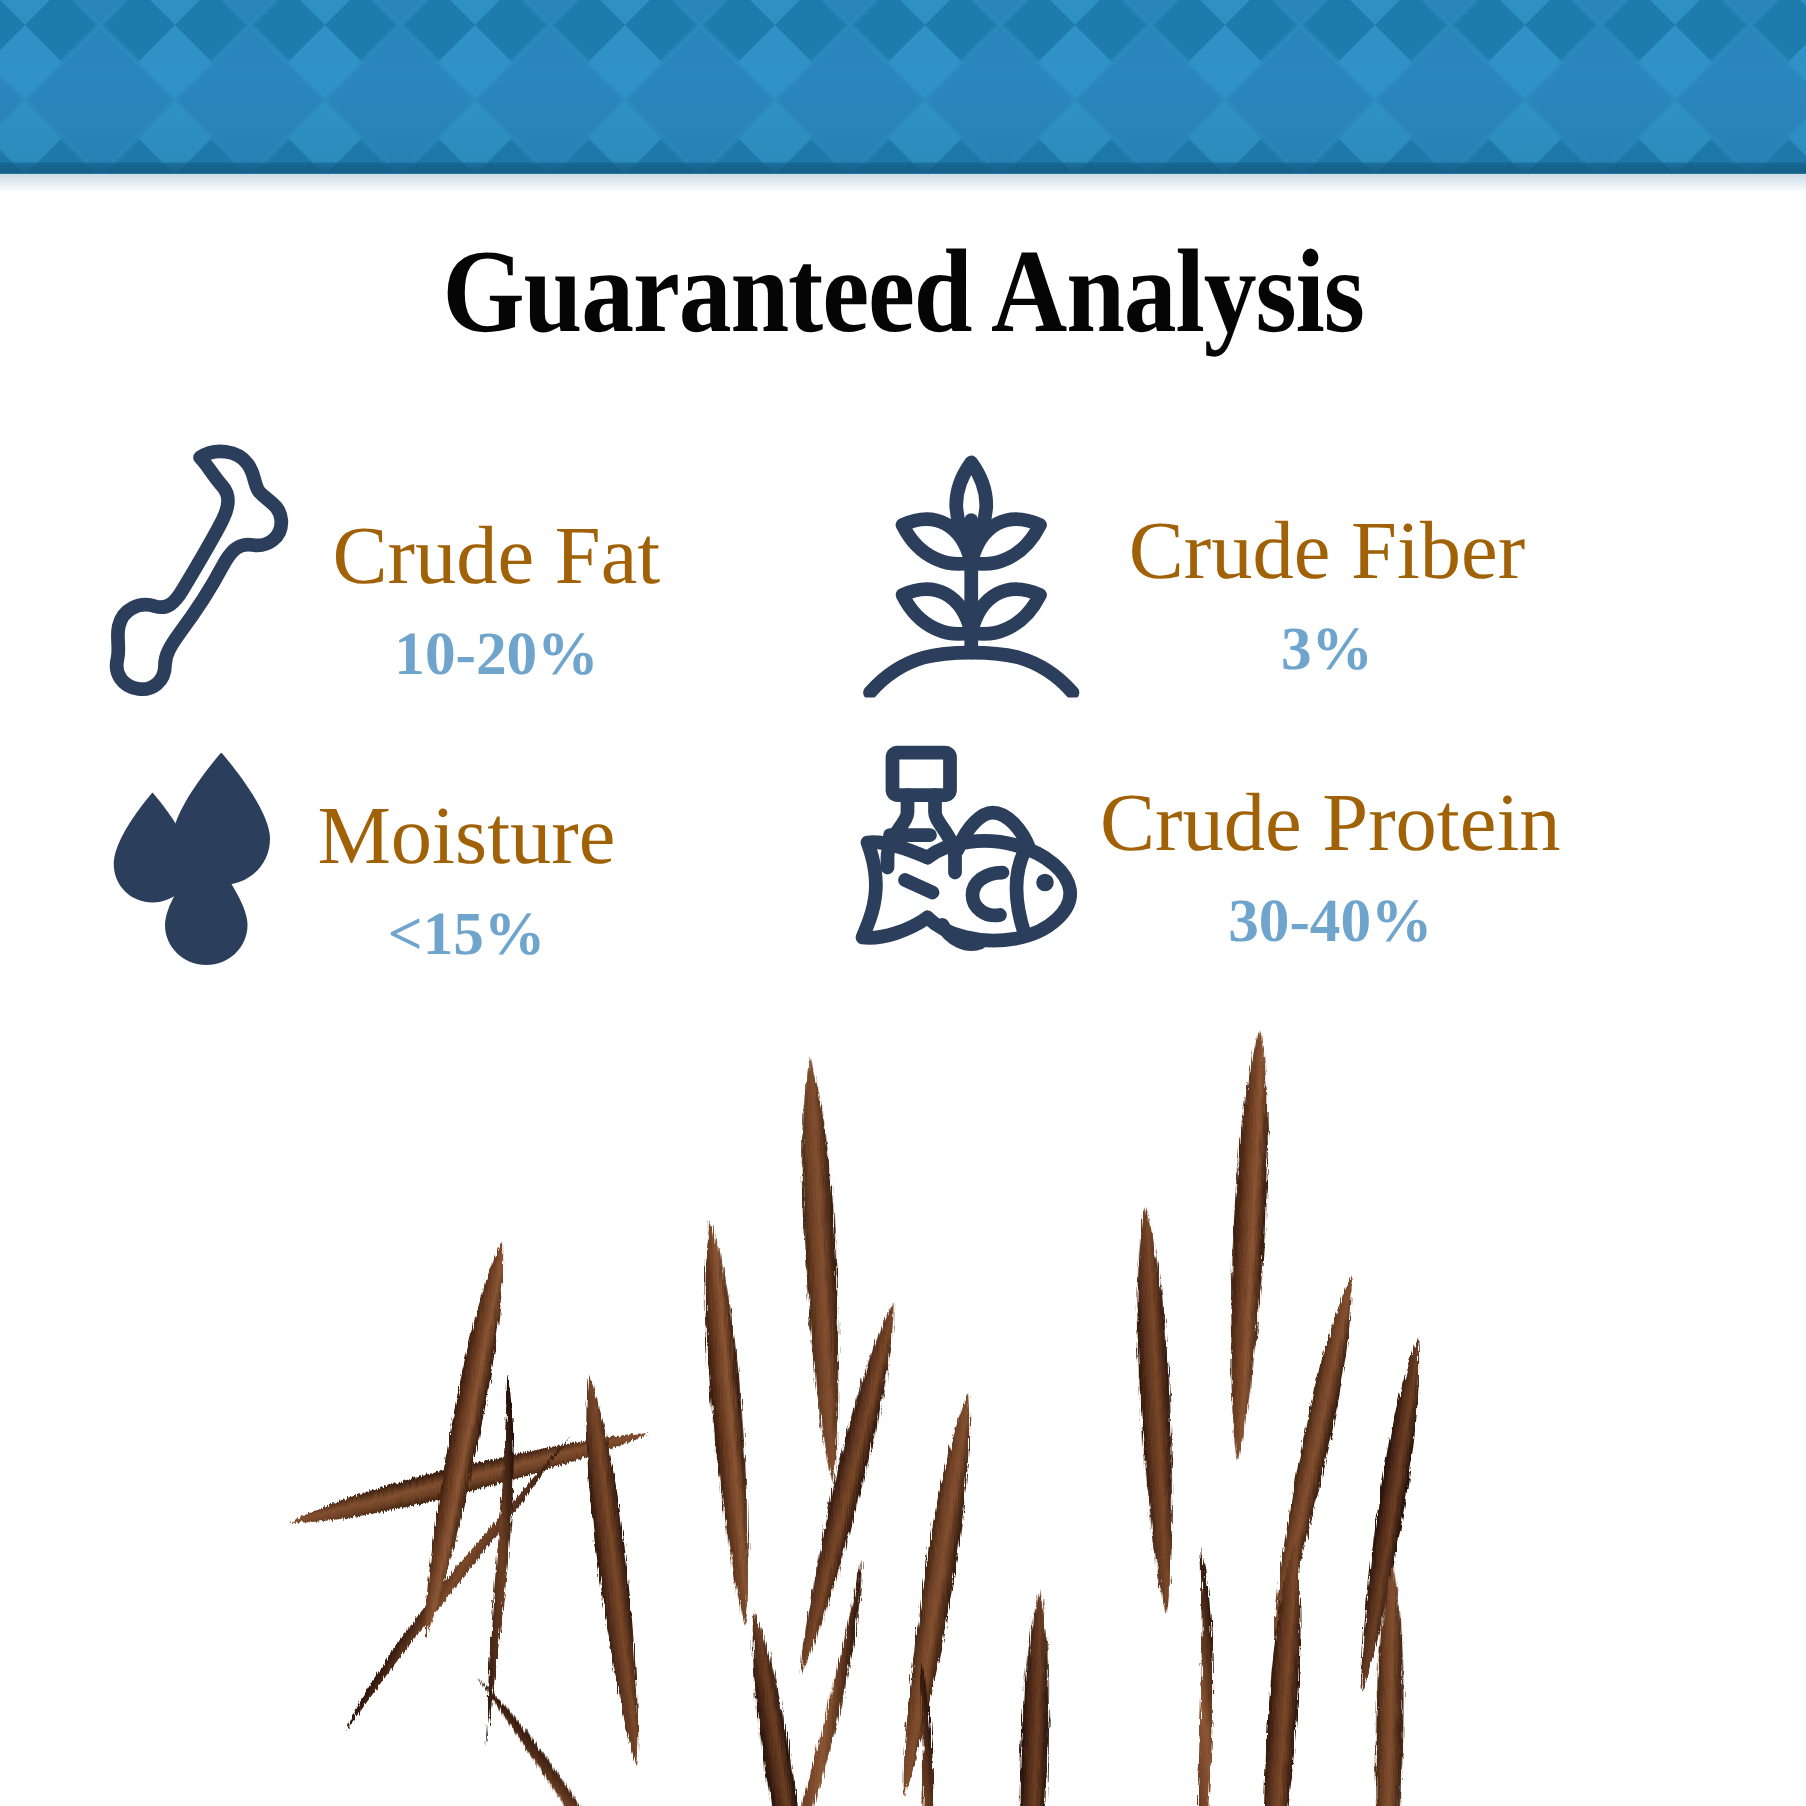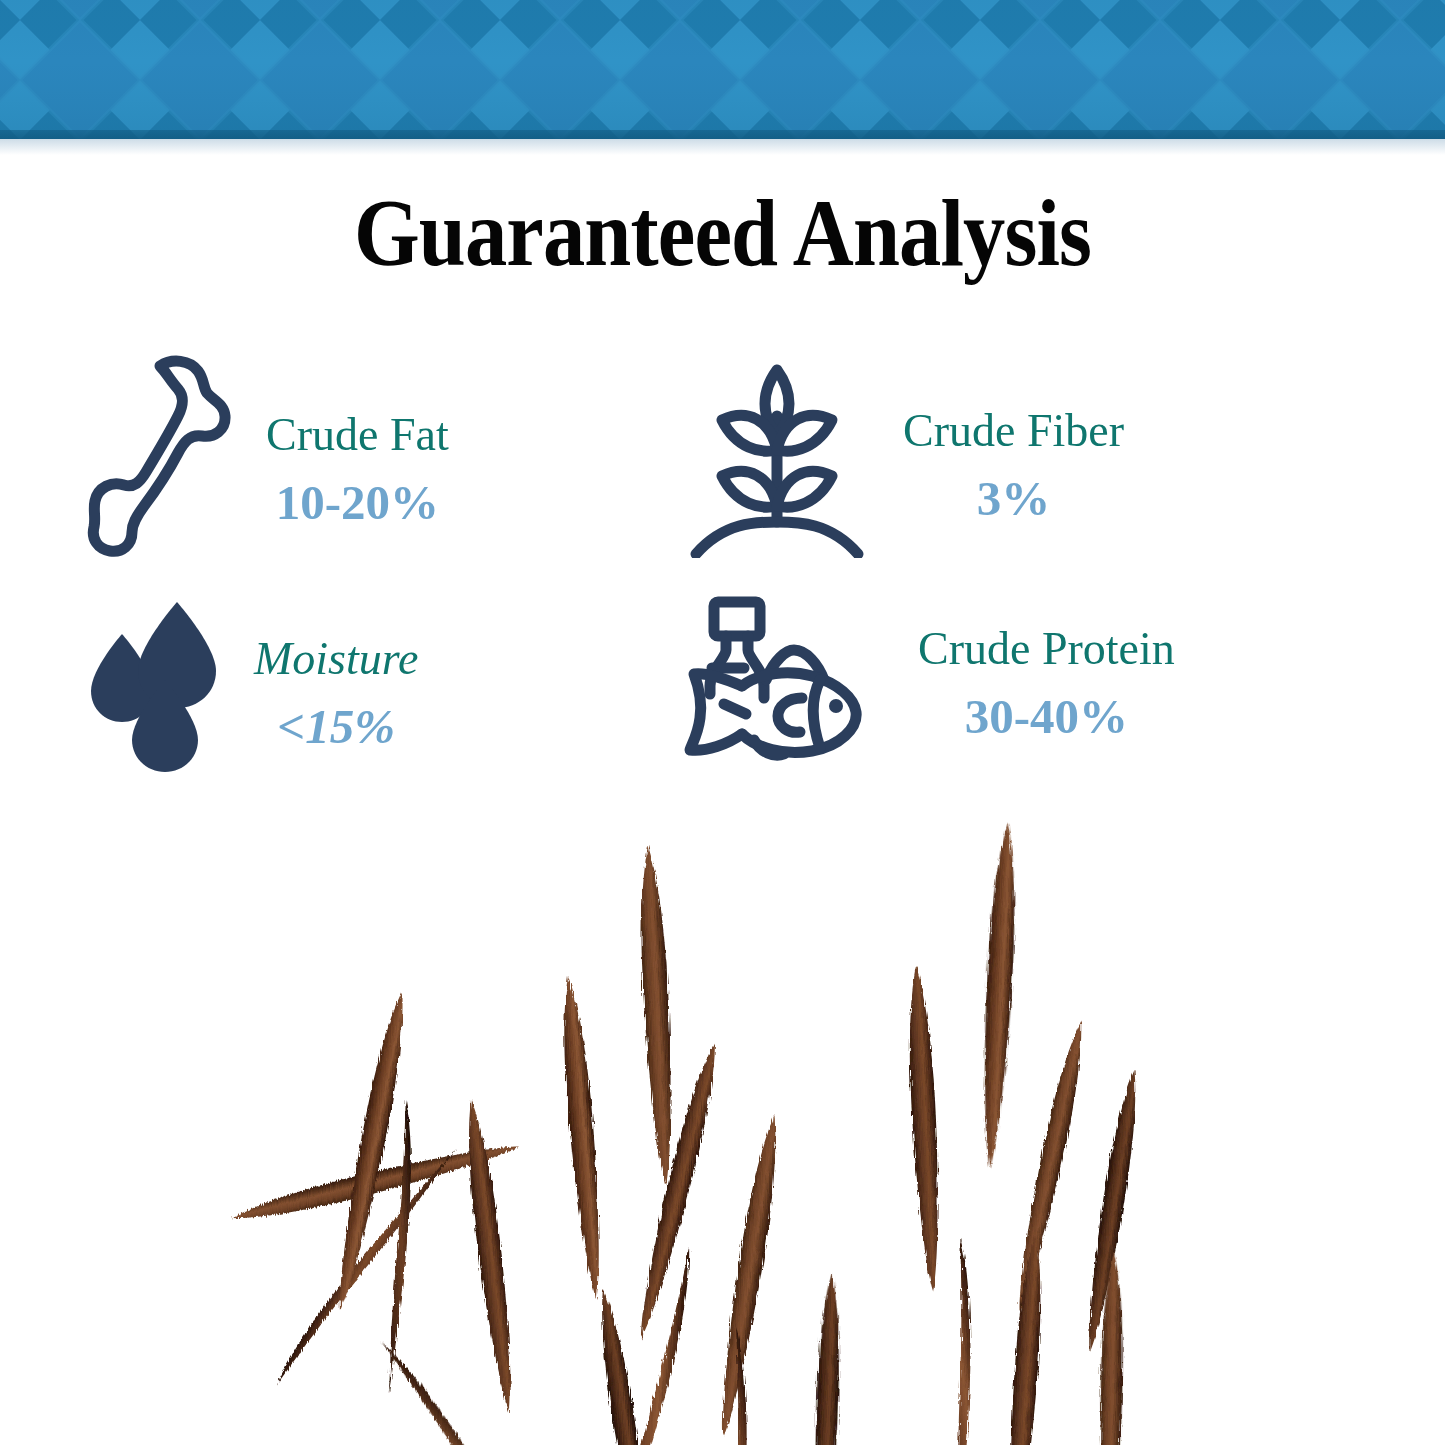--- a/index.html
+++ b/index.html
@@ -52,47 +52,47 @@
     display:block;
   }
   .fact-text{
     display:flex;flex-direction:column;
     align-items:center;
     justify-content:flex-start;
   }
   .fact-label{
     font-family:"Liberation Serif", serif;
     font-weight:400;
-    font-size:46px;
+    font-size:66px;
     line-height:1.0;
-    color:#0f766e;
+    color:#a16207;
     white-space:nowrap;
   }
   .fact-value{
     font-family:"Liberation Serif", serif;
     font-weight:700;
     font-size:49px;
     line-height:1.0;
     color:#6fa5cd;
     margin-top:20px;
     white-space:nowrap;
   }
 
   
   #fact-fat    { left:16px;  top:2px;  }
   #fact-fat    .fact-text{ margin-left:30px; padding-top:58px; }
 
   #fact-fiber  { left:620px; top:6px;text-align:center;  }
   #fact-fiber  .fact-text{ margin-left:38px; padding-top:50px; }
 
-  #fact-moist  { left:20px;  top:250px;font-style:italic;}
+  #fact-moist  { left:20px;  top:250px;}
   #fact-moist  .fact-text{ margin-left:36px; padding-top:34px; }
 
   #fact-prot   { left:610px; top:242px;}
-  #fact-prot   .fact-text{ margin-left:38px; padding-top:32px; }
+  #fact-prot   .fact-text{ padding-top:32px; }
 
   
   #photo{
     position:absolute;left:195px;top:810px;width:1060px;height:635px;
   }
   #photo svg{display:block;}
 </style>
 </head>
 <body>
 

